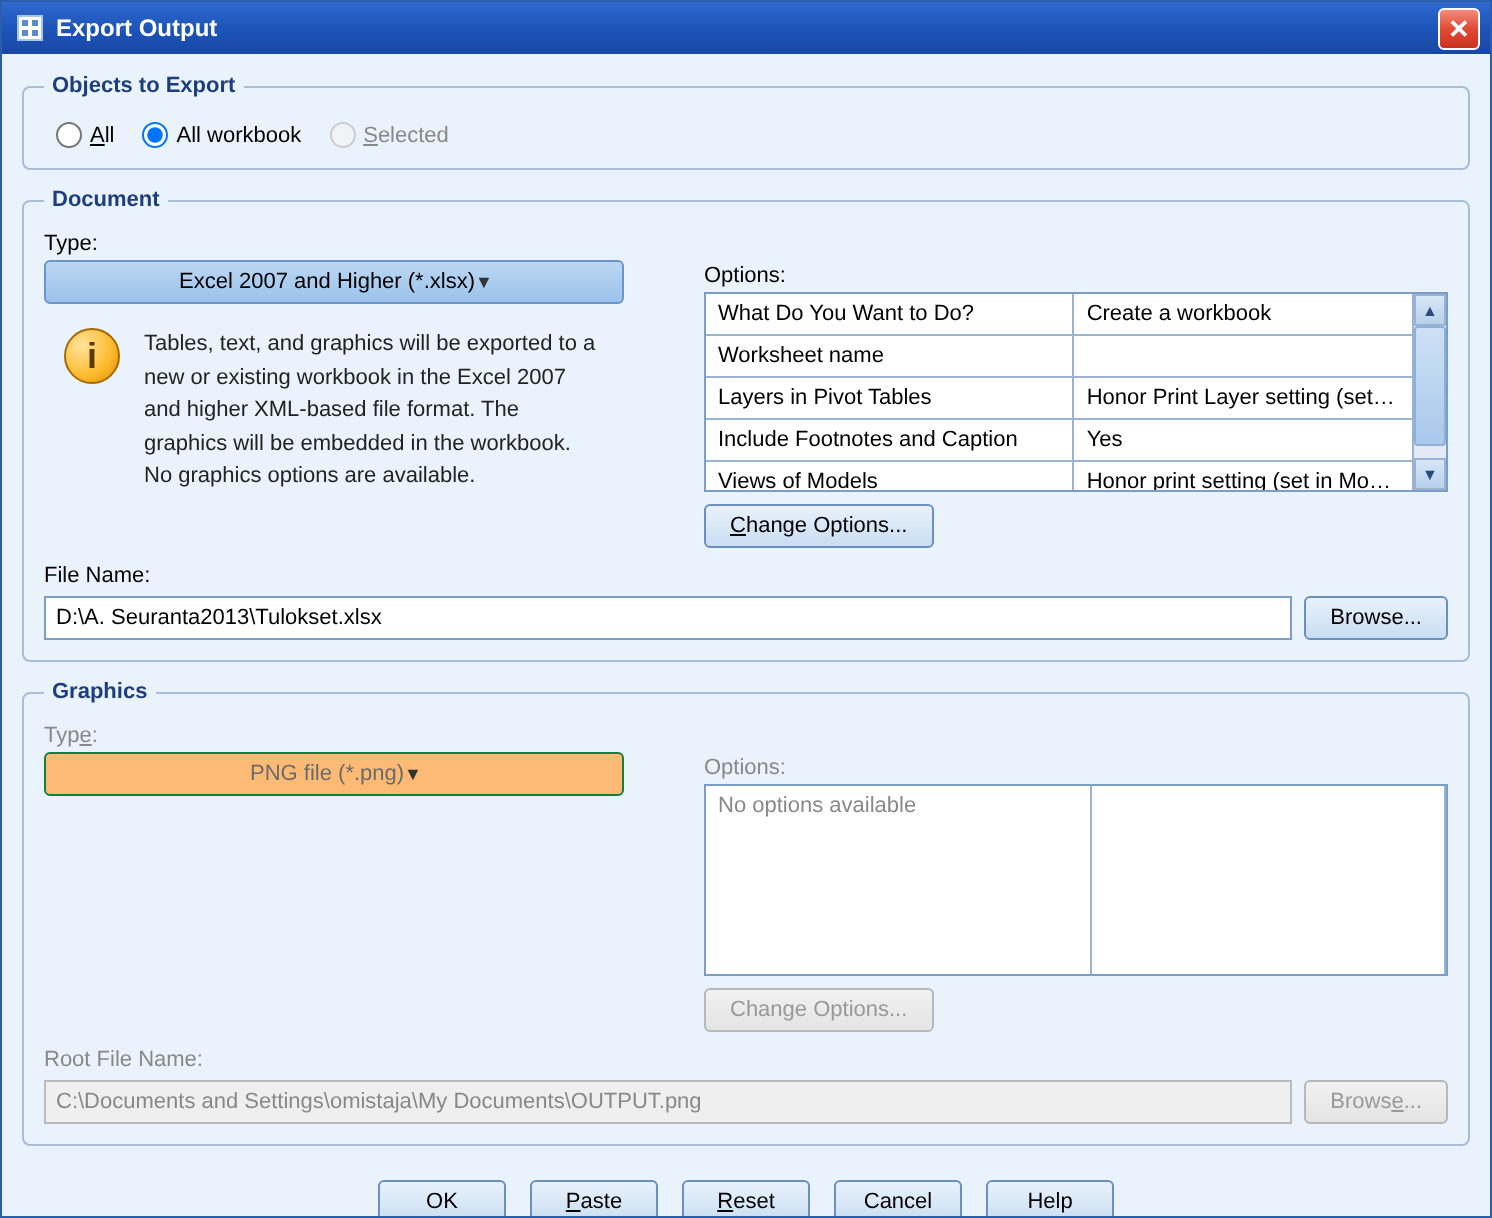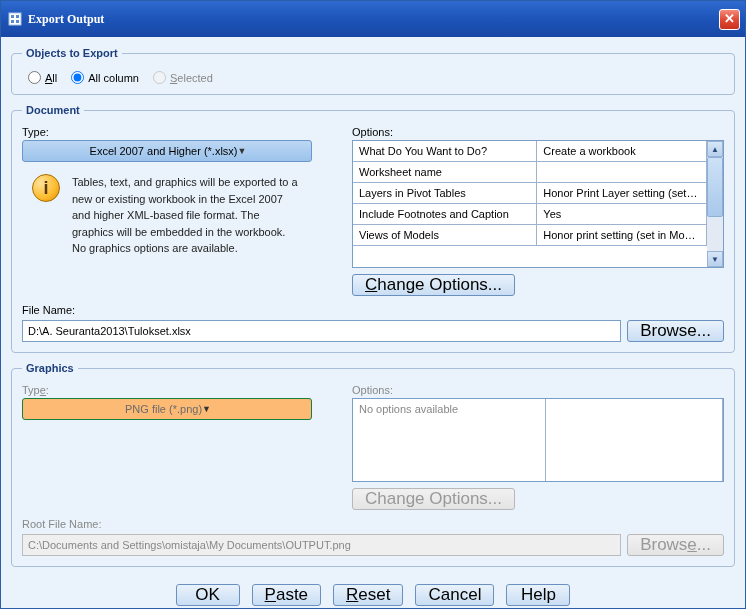--- a/index.html
+++ b/index.html
@@ -10,26 +10,25 @@
     color: #000;
     background: #3a6ea5;
   }
   .dialog {
     width: 746px; height: 609px;
     background: #eaf3fb;
     border: 1px solid #2a5ea8;
     display: flex; flex-direction: column;
   }
   .titlebar {
-    height: 36px;
+    height: 26px;
     background: linear-gradient(to bottom, #2f6ad0 0%, #1d54b8 50%, #1848a6 100%);
     display: flex; align-items: center;
     padding: 0 5px 0 6px;
     color: #fff;
-    font-family: Liberation Serif, serif;
   }
   .title-icon { width: 16px; height: 16px; margin-right: 5px; display: inline-flex; align-items: center; justify-content: center; }
   .title-text { font-weight: bold; flex: 1; font-size: 12px; }
   .close-btn {
     width: 21px; height: 21px;
     background: linear-gradient(to bottom, #f48a7a, #e04a36 50%, #c8321f);
     border: 1px solid #fff;
     border-radius: 3px;
     display: flex; align-items: center; justify-content: center;
     color: #fff; font-weight: bold; font-size: 13px;
@@ -99,21 +98,21 @@
     background: radial-gradient(circle at 30% 30%, #ffe39a, #fdbb2d 60%, #d98a00);
     border: 1px solid #a66b00;
     display: flex; align-items: center; justify-content: center;
     font-weight: bold; font-size: 18px; color: #5a3a00;
     flex-shrink: 0;
   }
   .info-text { line-height: 1.5; color: #222; max-width: 230px; }
   .options-tbl-wrap {
     border: 1px solid #7a9ec6;
     background: #fff;
-    height: 128px;
+    height: 100px;
     position: relative;
     display: flex;
   }
   .options-tbl {
     flex: 1;
     overflow: hidden;
   }
   .options-tbl table { width: 100%; border-collapse: collapse; table-layout: fixed; }
   .options-tbl td {
     border-bottom: 1px solid #9bb3d0;
@@ -145,21 +144,21 @@
     border-radius: 2px;
   }
   .btn {
     height: 22px;
     padding: 0 12px;
     background: linear-gradient(to bottom, #e9f2fb, #c9ddf3);
     border: 1px solid #6a90bf;
     border-radius: 3px;
     display: inline-flex; align-items: center; justify-content: center;
     cursor: pointer;
-    font-size: 17px;
+    font-size: 11px;
     color: #000;
   }
   .btn.disabled-btn {
     color: #999;
     border-color: #b8b8b8;
     background: linear-gradient(to bottom, #f1f1f1, #e4e4e4);
     cursor: default;
   }
   .btn-row-right { display: flex; justify-content: flex-start; margin-top: 6px; }
   .file-row { display: flex; gap: 6px; align-items: center; margin-top: 4px; }
@@ -173,41 +172,41 @@
     font-family: Tahoma, Arial, sans-serif;
   }
   .textfield.disabled-field {
     background: #efefef;
     color: #888;
     border-color: #bcbcbc;
   }
   .graphics-options-box {
     border: 1px solid #7a9ec6;
     background: #fff;
-    height: 84px;
+    height: 96px;
     display: flex;
     justify-content: center;
   }
   .graphics-options-box table { width: 100%; border-collapse: collapse; table-layout: fixed; }
   .graphics-options-box td {
     border-right: 1px solid #9bb3d0;
     padding: 4px 6px;
     font-size: 11px;
     height: 18px;
     color: #888;
     vertical-align: top;
   }
   .bottom-buttons {
     display: flex; justify-content: center; gap: 12px;
     padding: 8px 0 4px 0;
   }
   .bottom-buttons .btn { min-width: 64px; }
   fieldset.graphics legend { color: #1d3e7c; }
   fieldset.graphics .label, fieldset.graphics { color: #888; }
-  .col2-wrap { display: flex; flex-direction: column; }
+  .col2-wrap { display: flex; flex-direction: column; margin-top: 16px; }
 </style>
 </head>
 <body>
 
 <div class="dialog">
 
   <div class="titlebar">
     <span class="title-icon">
       <svg width="16" height="16" viewBox="0 0 16 16">
         <rect x="2" y="2" width="12" height="12" fill="#fff" stroke="#a8c4e6"></rect>
@@ -227,21 +226,21 @@
 
     <fieldset>
       <legend>Objects to Export</legend>
       <div class="radio-row">
         <label>
           <input type="radio" name="objexp" style="">
           <span><span class="mnemonic">A</span><span>ll</span></span>
         </label>
         <label>
           <input type="radio" name="objexp" checked="" style="">
-          <span>All column</span>
+          <span>All workbook</span>
         </label>
         <label class="disabled">
           <input type="radio" name="objexp" disabled="" style="">
           <span><span class="mnemonic">S</span><span>elected</span></span>
         </label>
       </div>
     </fieldset>
 
     <fieldset>
       <legend>Document</legend>

